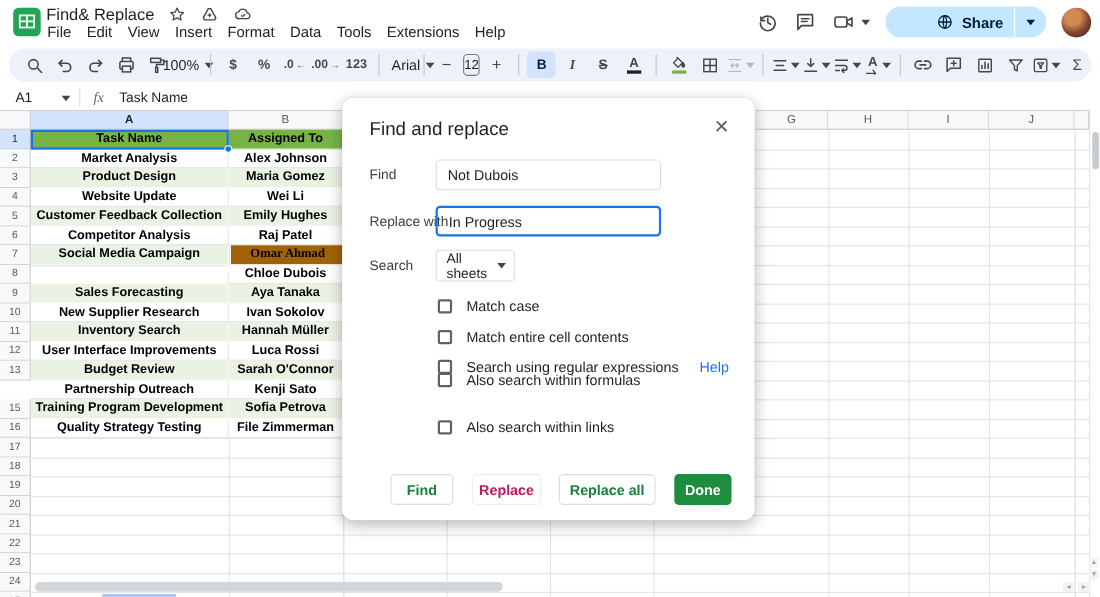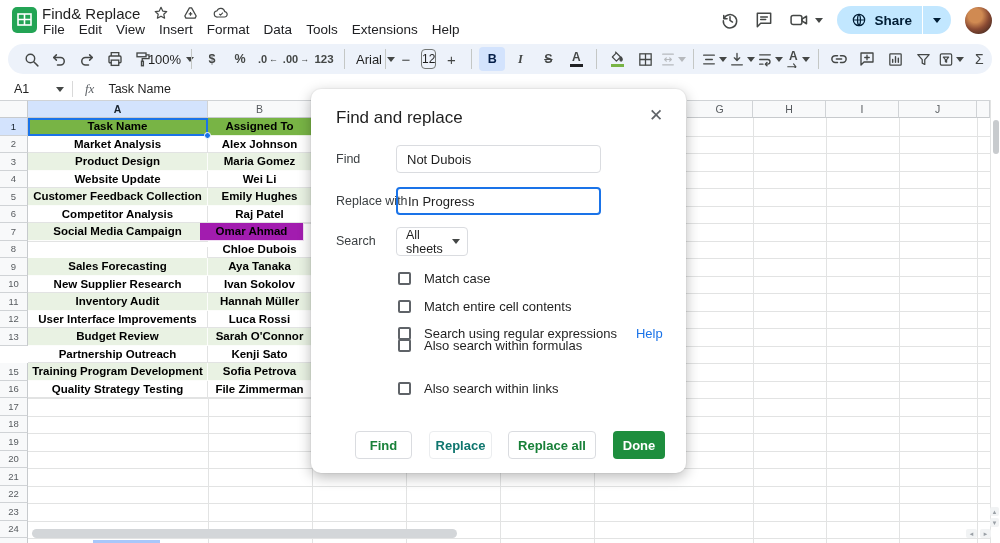--- a/index.html
+++ b/index.html
@@ -88,21 +88,21 @@
   .dlg-input.focused { border:2px solid #1a73e8; }
   .dlg-select { position:absolute; left:85px; width:72px; height:29px; border:1px solid #dadce0; border-radius:4px;
     font-size:12.5px; color:#1f1f1f; display:flex; align-items:center; justify-content:space-between; padding:0 7px 0 9px; }
   .cbrow { position:absolute; left:87px; display:flex; align-items:center; gap:13px; }
   .cb { width:13px; height:13px; border:2px solid #5f6368; border-radius:2px; flex:none; }
   .cbl { font-size:13px; color:#1f1f1f; white-space:nowrap; }
   .help-link { font-size:13px; color:#1a73e8; margin-left:6px; }
   .dlg-btn { position:absolute; top:342px; height:28px; border-radius:4px; background:#fff; border:1px solid #dadce0;
     font-size:13px; font-weight:bold; color:#188038; display:flex; align-items:center; justify-content:center;
     font-family:"Liberation Sans", sans-serif; }
-  .dlg-btn.disabled { color:#0f766e; border-color:#ebedef; }
+  .dlg-btn.disabled { color:#be185d; border-color:#ebedef; }
   .dlg-btn.primary { background:#1e8e3e; border:none; color:#fff; }
 </style>
 </head>
 <body>
 
 <div class="app">
 
   <div class="topbar">
     <div class="logo">
       <svg class="ic" width="27" height="28" viewBox="0 0 27 28">
@@ -156,21 +156,21 @@
           <path d="M8 8.5h8 M8 11.5h6" stroke-linecap="round"></path>
         </svg>
       </span>
       <span class="tb-ico" style="display:flex;gap:5px;">
         <svg class="ic" width="22" height="20" viewBox="0 0 24 24" fill="none" stroke="#444746" stroke-width="1.8" stroke-linejoin="round">
           <rect x="2.5" y="6.5" width="13" height="11" rx="2.5"></rect>
           <path d="M15.5 11l5.5-3.5v9L15.5 13z"></path>
         </svg>
         <span class="caret"></span>
       </span>
-      <button class="share-pill" style="border:none;cursor:pointer;">
+      <button class="share-pill" style="border:none;cursor:pointer;padding-left:32px;">
         <span class="share-main">
           <svg class="ic" width="16" height="16" viewBox="0 0 24 24" fill="none" stroke="#001d35" stroke-width="1.8">
             <circle cx="12" cy="12" r="8.5"></circle>
             <path d="M3.5 12h17 M12 3.5c3 2.5 3 14.5 0 17 M12 3.5c-3 2.5-3 14.5 0 17"></path>
           </svg>
           <span>Share</span>
         </span>
         <span class="share-sep"></span>
         <span class="share-caret">
             <span class="caret" style="border-top-color:#001d35;"></span>
@@ -422,28 +422,28 @@
       <div class="cell" style="left: 208px; top: 35.5px; width: 104px; height: 17.5px; background: rgb(255, 255, 255);">Alex Johnson</div>
       <div class="cell band" style="left: 28px; top: 53px; width: 180px; height: 17.5px; background: rgb(233, 242, 227);">Product Design</div>
       <div class="cell band" style="left: 208px; top: 53px; width: 104px; height: 17.5px; background: rgb(233, 242, 227);">Maria Gomez</div>
       <div class="cell" style="left: 28px; top: 70.5px; width: 180px; height: 17.5px; background: rgb(255, 255, 255);">Website Update</div>
       <div class="cell" style="left: 208px; top: 70.5px; width: 104px; height: 17.5px; background: rgb(255, 255, 255);">Wei Li</div>
       <div class="cell band" style="left: 28px; top: 88px; width: 180px; height: 17.5px; background: rgb(233, 242, 227);">Customer Feedback Collection</div>
       <div class="cell band" style="left: 208px; top: 88px; width: 104px; height: 17.5px; background: rgb(233, 242, 227);">Emily Hughes</div>
       <div class="cell" style="left: 28px; top: 105.5px; width: 180px; height: 17.5px; background: rgb(255, 255, 255);">Competitor Analysis</div>
       <div class="cell" style="left: 208px; top: 105.5px; width: 104px; height: 17.5px; background: rgb(255, 255, 255);">Raj Patel</div>
       <div class="cell band" style="left: 28px; top: 123px; width: 180px; height: 17.5px; background: rgb(233, 242, 227);">Social Media Campaign</div>
-      <div class="cell band" style="left: 200px; top: 123px; width: 104px; height: 17.5px; background: #a21caf;">Omar Ahmad</div>
+      <div class="cell band" style="left: 210px; top: 123px; width: 104px; height: 17.5px; background: #a16207; font-family: Liberation Serif, serif;">Omar Ahmad</div>
       <div class="cell" style="left: 28px; top: 147px; width: 180px; height: 35px; background: rgb(255, 255, 255);">Email Marketing Strategy</div>
       <div class="cell" style="left: 208px; top: 140.5px; width: 104px; height: 17.5px; background: rgb(255, 255, 255);">Chloe Dubois</div>
       <div class="cell band" style="left: 28px; top: 158px; width: 180px; height: 17.5px; background: rgb(233, 242, 227);">Sales Forecasting</div>
       <div class="cell band" style="left: 208px; top: 158px; width: 104px; height: 17.5px; background: rgb(233, 242, 227);">Aya Tanaka</div>
       <div class="cell" style="left: 28px; top: 175.5px; width: 180px; height: 17.5px; background: rgb(255, 255, 255);">New Supplier Research</div>
       <div class="cell" style="left: 208px; top: 175.5px; width: 104px; height: 17.5px; background: rgb(255, 255, 255);">Ivan Sokolov</div>
-      <div class="cell band" style="left: 28px; top: 193px; width: 180px; height: 17.5px; background: rgb(233, 242, 227);">Inventory Audit</div>
+      <div class="cell band" style="left: 28px; top: 193px; width: 180px; height: 17.5px; background: rgb(233, 242, 227);">Inventory Search</div>
       <div class="cell band" style="left: 208px; top: 193px; width: 104px; height: 17.5px; background: rgb(233, 242, 227);">Hannah Müller</div>
       <div class="cell" style="left: 28px; top: 210.5px; width: 180px; height: 17.5px; background: rgb(255, 255, 255);">User Interface Improvements</div>
       <div class="cell" style="left: 208px; top: 210.5px; width: 104px; height: 17.5px; background: rgb(255, 255, 255);">Luca Rossi</div>
       <div class="cell band" style="left: 28px; top: 228px; width: 180px; height: 17.5px; background: rgb(233, 242, 227);">Budget Review</div>
       <div class="cell band" style="left: 208px; top: 228px; width: 104px; height: 17.5px; background: rgb(233, 242, 227);">Sarah O'Connor</div>
       <div class="cell" style="left: 28px; top: 245.5px; width: 180px; height: 17.5px; background: rgb(255, 255, 255);">Partnership Outreach</div>
       <div class="cell" style="left: 208px; top: 245.5px; width: 104px; height: 17.5px; background: rgb(255, 255, 255);">Kenji Sato</div>
       <div class="cell band" style="left: 28px; top: 263px; width: 180px; height: 17.5px; background: rgb(233, 242, 227);">Training Program Development</div>
       <div class="cell band" style="left: 208px; top: 263px; width: 104px; height: 17.5px; background: rgb(233, 242, 227);">Sofia Petrova</div>
       <div class="cell" style="left: 28px; top: 280.5px; width: 180px; height: 17.5px; background: rgb(255, 255, 255);">Quality Strategy Testing</div>

